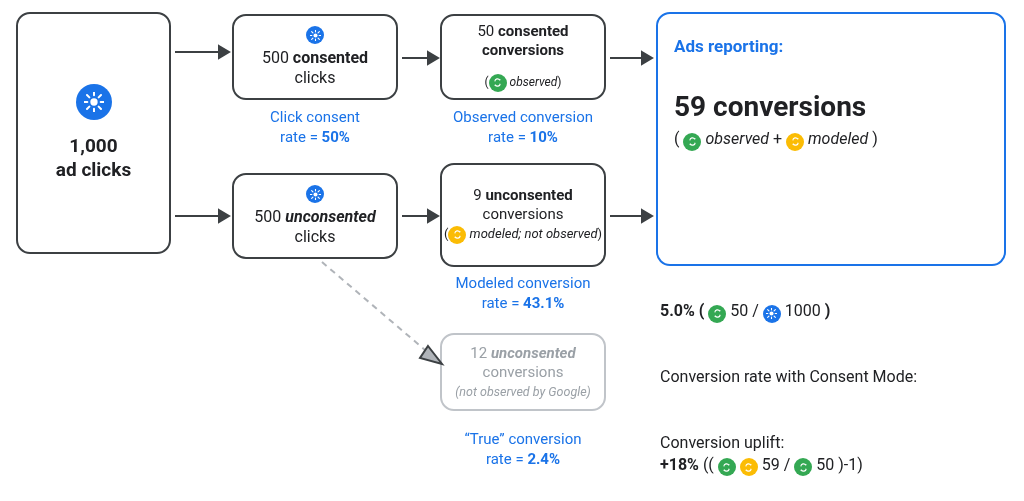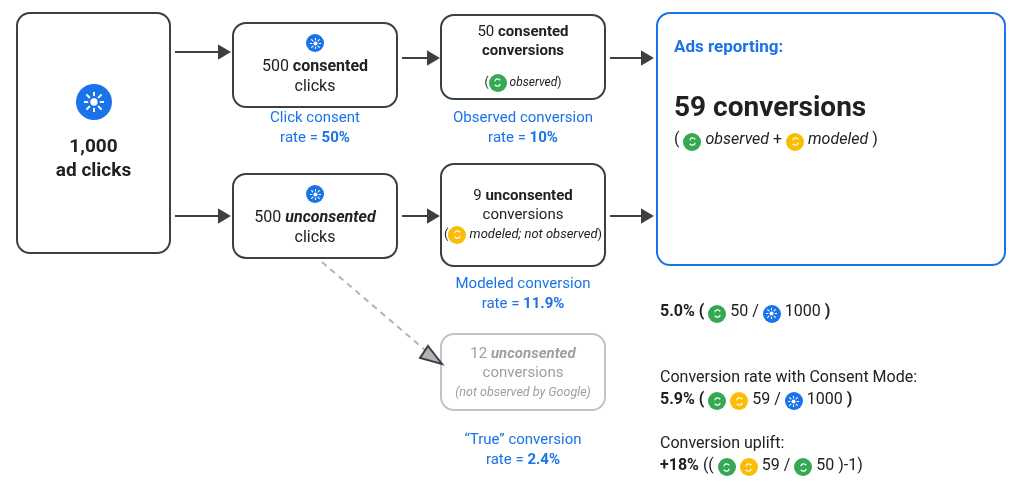--- a/index.html
+++ b/index.html
@@ -99,21 +99,21 @@
     <svg viewBox="0 0 12 12" style="width:20px;height:20px;">
         <use href="#click-glyph"></use>
       </svg>
   </span>
   <div style="font-size:19px;">
     <span class="num">1,000</span><br>
     <span class="num">ad clicks</span>
   </div>
 </div>
 
-<div class="box" style="left:232px; top:22px; width:166px; height:86px;">
+<div class="box" style="left:232px; top:14px; width:166px; height:86px;">
   <span class="badge blue" style="width:18px;height:18px;margin-bottom:4px;">
     <svg viewBox="0 0 12 12">
         <use href="#click-glyph"></use>
       </svg>
   </span>
   <div style="font-size:16px;">
     <span>500</span>
     <b>consented</b><br>
     <span>clicks</span>
   </div>
@@ -200,21 +200,21 @@
 <div class="label-blue" style="left:232px; top:108px; width:166px;">
   <span>Click consent</span><br>
   <span>rate = </span><b>50%</b>
 </div>
 <div class="label-blue" style="left:432px; top:108px; width:182px;">
   <span>Observed conversion</span><br>
   <span>rate = </span><b>10%</b>
 </div>
 <div class="label-blue" style="left:432px; top:274px; width:182px;">
   <span>Modeled conversion</span><br>
-  <span>rate = </span><b>11.9%</b>
+  <span>rate = </span><b>43.1%</b>
 </div>
 <div class="label-blue" style="left:432px; top:430px; width:182px;">
   <span>“True” conversion</span><br>
   <span>rate = </span><b>2.4%</b>
 </div>
 
 <div class="stats" style="top:300px; width:350px;">
   <div>
     <b>5.0%</b>
     <b> ( </b>
@@ -229,43 +229,20 @@
         <svg viewBox="0 0 12 12">
           <use href="#click-glyph"></use>
         </svg>
       </span>
     <span>1000</span>
     <b>)</b>
   </div>
 </div>
 <div class="stats" style="top:366px; width:350px;">
   <div>Conversion rate with Consent Mode:</div>
-  <div>
-    <b>5.9%</b>
-    <b> ( </b>
-    <span class="badge green">
-        <svg viewBox="0 0 12 12">
-          <use href="#conv-glyph"></use>
-        </svg>
-      </span>
-    <span class="badge yellow">
-        <svg viewBox="0 0 12 12">
-          <use href="#conv-glyph"></use>
-        </svg>
-      </span>
-    <span>59</span>
-    <span> / </span>
-    <span class="badge blue">
-        <svg viewBox="0 0 12 12">
-          <use href="#click-glyph"></use>
-        </svg>
-      </span>
-    <span>1000</span>
-    <b>)</b>
-  </div>
 </div>
 <div class="stats" style="top:432px; width:350px;">
   <div>Conversion uplift:</div>
   <div>
     <b>+18%</b>
     <span> (( </span>
     <span class="badge green">
         <svg viewBox="0 0 12 12">
           <use href="#conv-glyph"></use>
         </svg>

